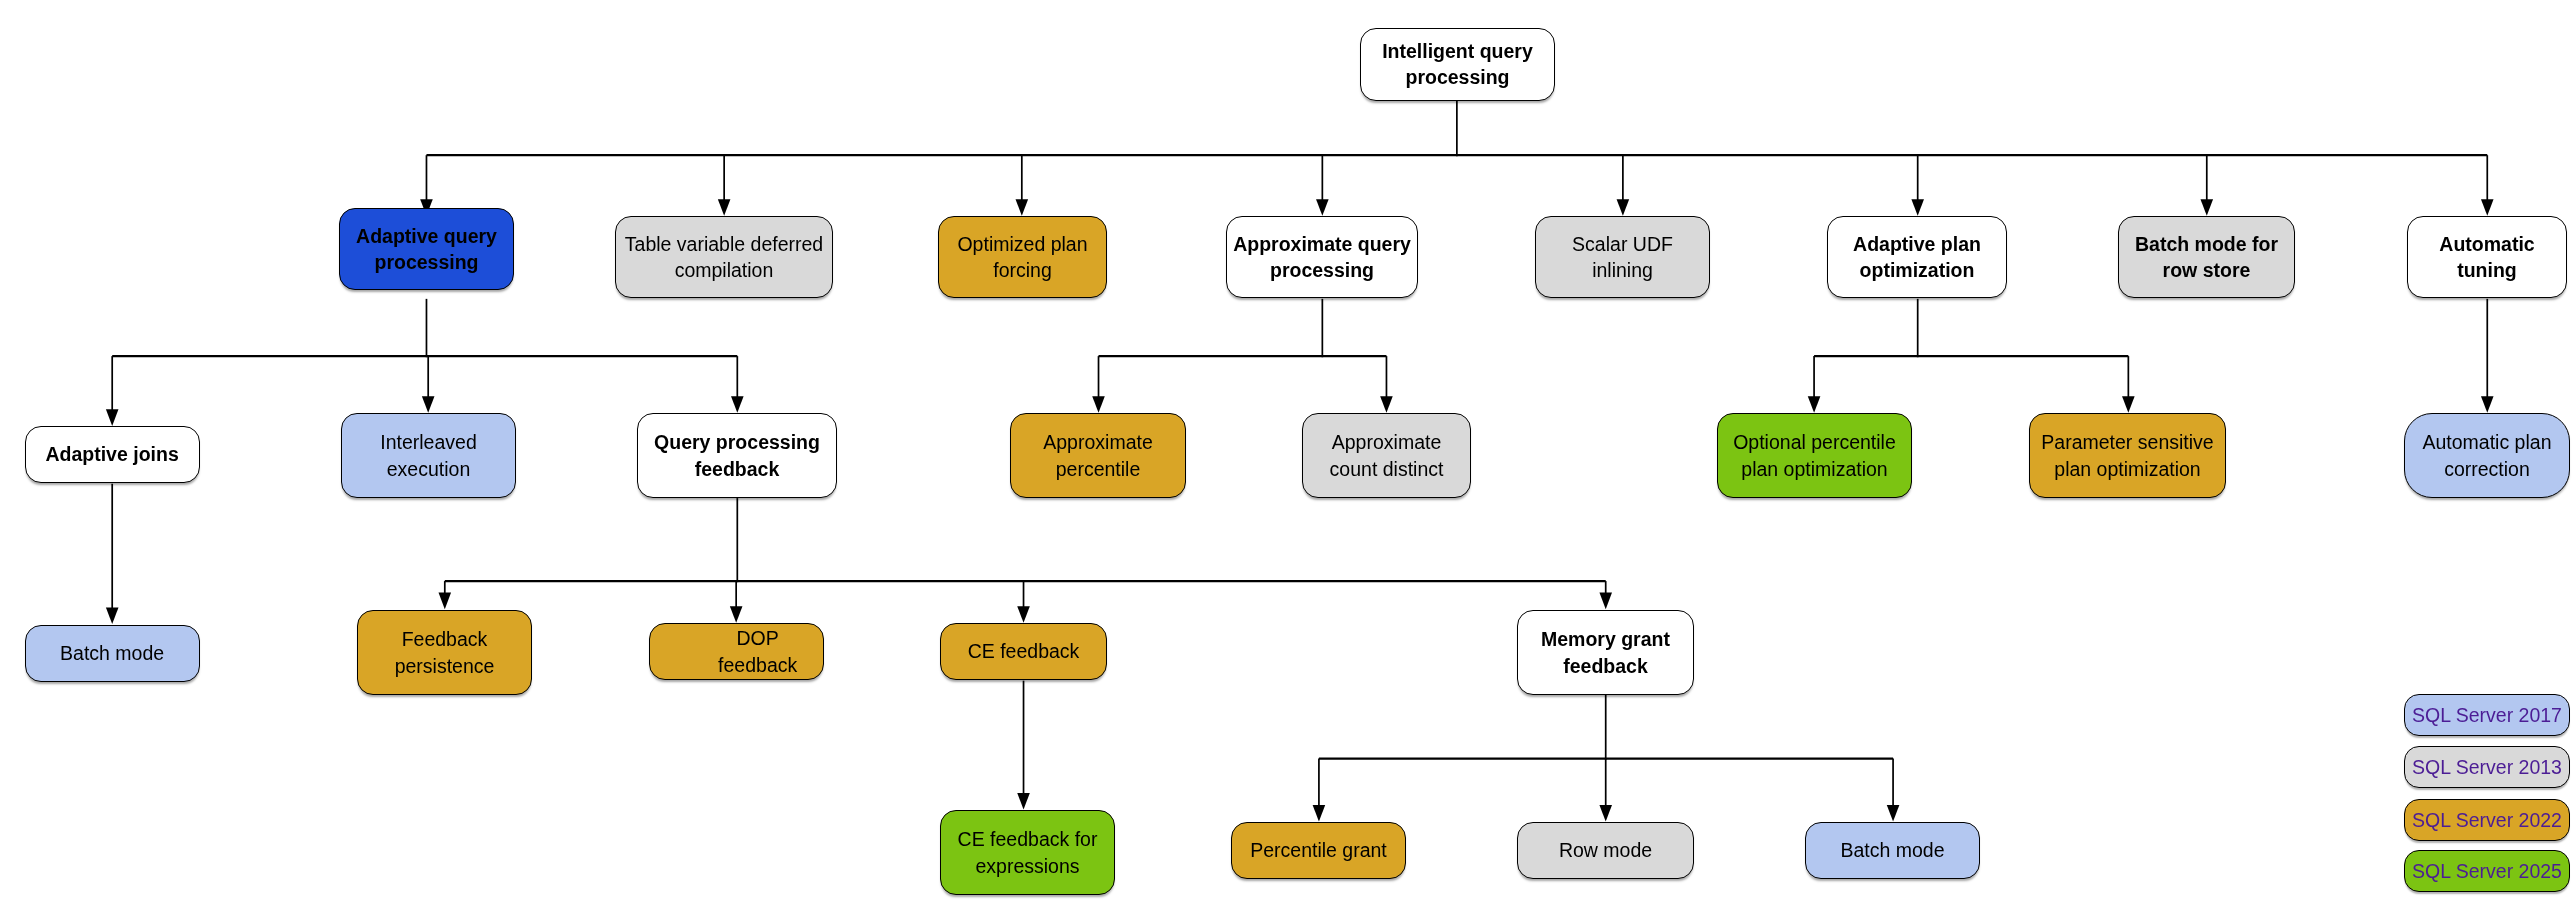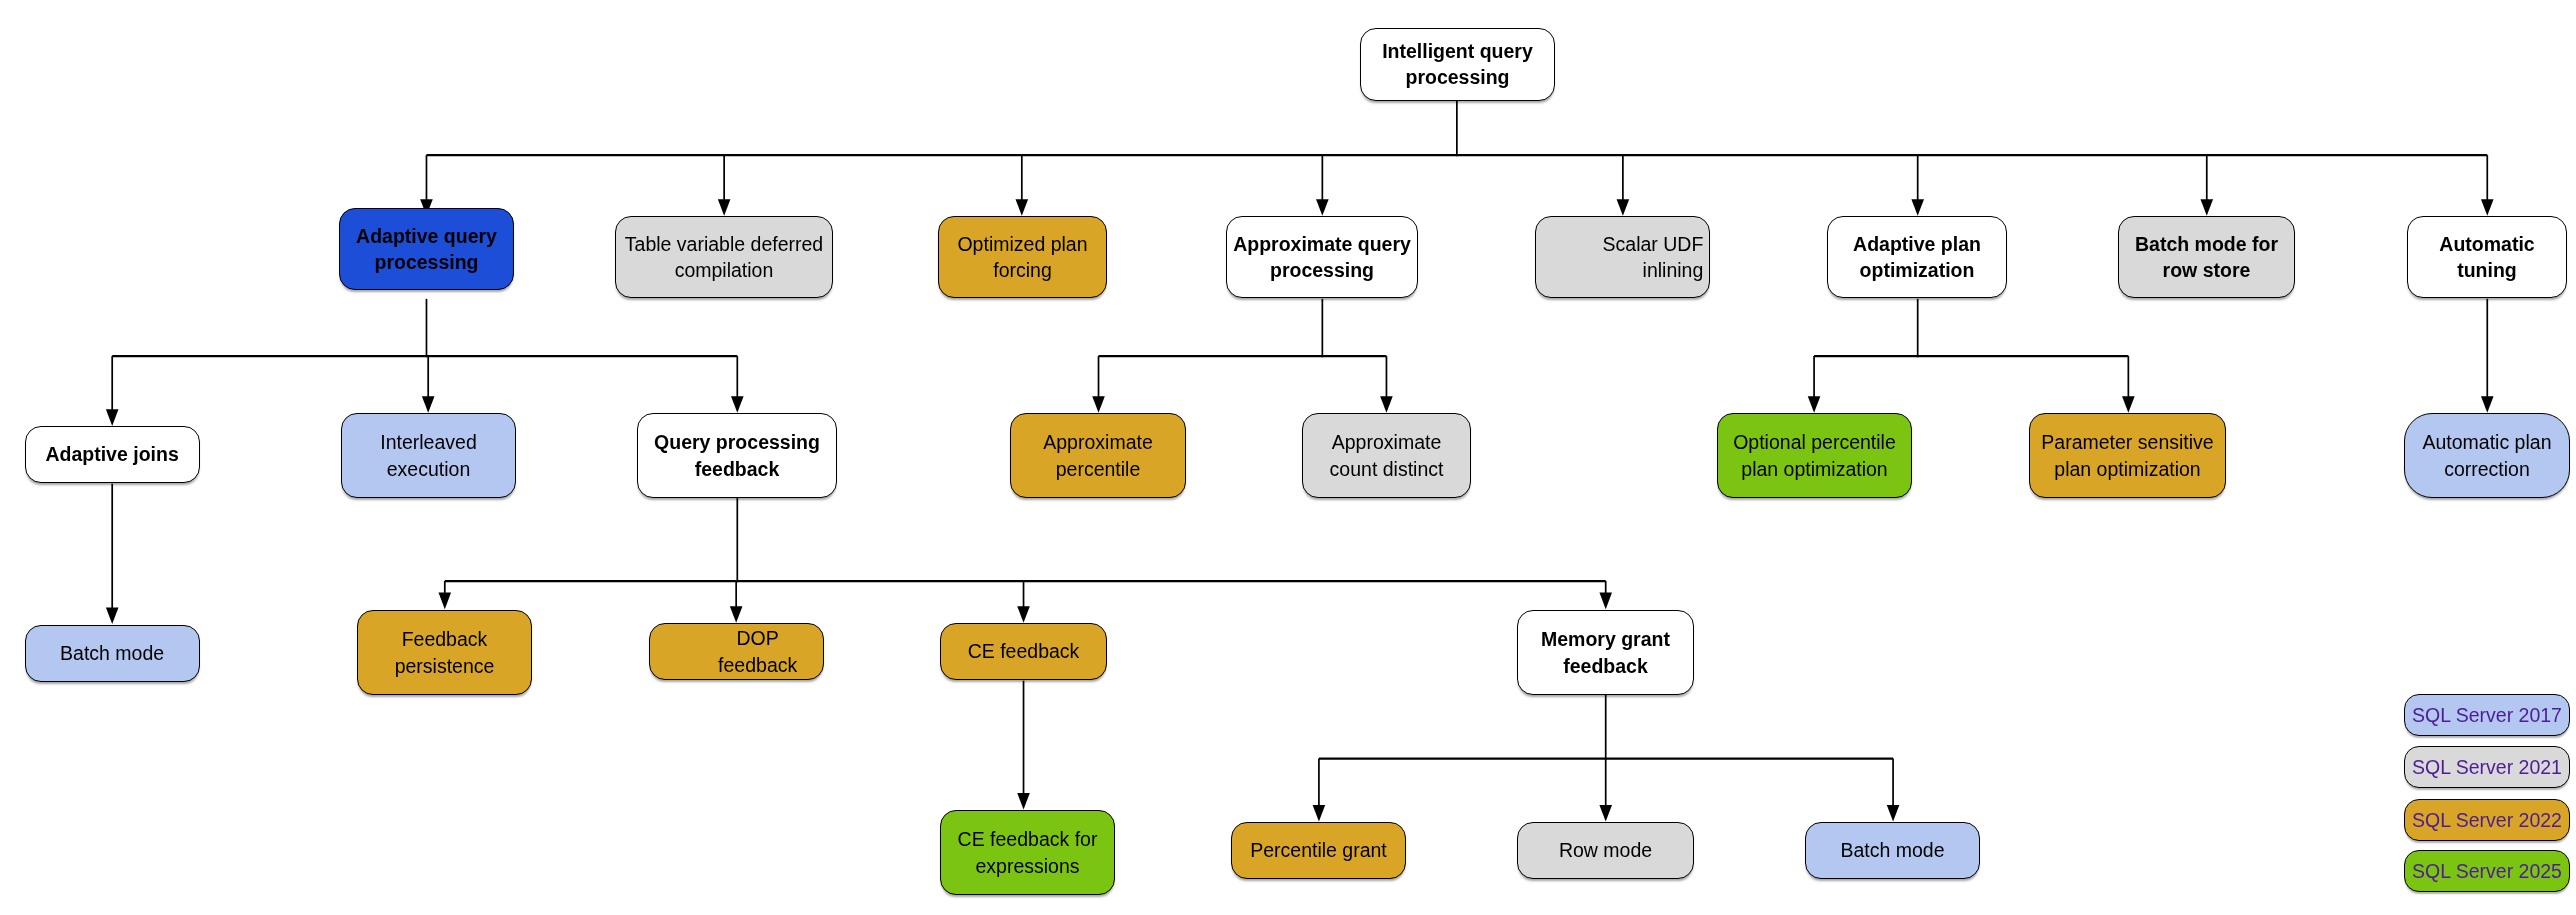--- a/index.html
+++ b/index.html
@@ -135,21 +135,21 @@
         <polygon points="3296,1406 3318,1406 3307,1435"></polygon>
     </g>
   </svg>
 
   <div class="node cat" style="left: 1360px; top: 27.5px; width: 195px; height: 73px; background-color: rgb(255, 255, 255);">Intelligent query processing</div>
 
   <div class="node cat" style="left: 339px; top: 208px; width: 175px; height: 82px; background-color: #1d4ed8;">Adaptive query processing</div>
   <div class="node" style="left: 938px; top: 216px; width: 169px; height: 82px; background-color: rgb(217, 165, 38);">Optimized plan forcing</div>
   <div class="node" style="left: 615px; top: 216px; width: 218px; height: 82px; background-color: rgb(217, 217, 217);">Table variable deferred compilation</div>
   <div class="node cat" style="left: 1226px; top: 216px; width: 192px; height: 82px; background-color: rgb(255, 255, 255);">Approximate query processing</div>
-  <div class="node" style="left: 1535px; top: 216px; width: 175px; height: 82px; background-color: rgb(217, 217, 217); text-align: right;">Scalar UDF inlining</div>
+  <div class="node" style="left: 1535px; top: 216px; width: 175px; height: 82px; background-color: rgb(217, 217, 217);">Scalar UDF inlining</div>
   <div class="node cat" style="left: 1827px; top: 216px; width: 180px; height: 82px; background-color: rgb(255, 255, 255);">Adaptive plan optimization</div>
   <div class="node" style="left: 2118px; top: 216px; width: 177px; height: 82px; background-color: rgb(217, 217, 217); font-weight: bold;">Batch mode for row store</div>
   <div class="node cat" style="left: 2407px; top: 216px; width: 160px; height: 82px; background-color: rgb(255, 255, 255);">Automatic tuning</div>
 
   <div class="node cat" style="left: 24.6px; top: 426px; width: 175px; height: 57px; background-color: rgb(255, 255, 255);">Adaptive joins</div>
   <div class="node" style="left: 341px; top: 413px; width: 175px; height: 85px; background-color: rgb(179, 199, 240);">Interleaved execution</div>
   <div class="node cat" style="left: 637px; top: 413px; width: 200px; height: 85px; background-color: rgb(255, 255, 255);">Query processing feedback</div>
   <div class="node" style="left: 1010px; top: 413px; width: 176px; height: 85px; background-color: rgb(217, 165, 38);">Approximate percentile</div>
   <div class="node" style="left: 1302px; top: 413px; width: 169px; height: 85px; background-color: rgb(217, 217, 217);">Approximate count distinct</div>
   <div class="node" style="left: 1717px; top: 413px; width: 195px; height: 85px; background-color: rgb(124, 196, 18);">Optional percentile plan optimization</div>
@@ -162,19 +162,19 @@
   <div class="node" style="left: 940px; top: 623px; width: 167px; height: 57px; background-color: rgb(217, 165, 38);">CE feedback</div>
   <div class="node cat" style="left: 1517px; top: 610px; width: 177px; height: 85px; background-color: rgb(255, 255, 255);">Memory grant feedback</div>
 
   <div class="node" style="left: 940px; top: 810px; width: 175px; height: 85px; background-color: rgb(124, 196, 18);">CE feedback for expressions</div>
   <div class="node" style="left: 1231px; top: 822px; width: 175px; height: 57px; background-color: rgb(217, 165, 38);">Percentile grant</div>
   <div class="node" style="left: 1517px; top: 822px; width: 177px; height: 57px; background-color: rgb(217, 217, 217);">Row mode</div>
   <div class="node" style="left: 1805px; top: 822px; width: 175px; height: 57px; background-color: rgb(179, 199, 240);">Batch mode</div>
 
   <div>
     <div class="pill" style="left: 2404px; top: 694px; width: 166px; height: 42px; background-color: rgb(179, 199, 240);">SQL Server 2017</div>
-    <div class="pill" style="left: 2404px; top: 746px; width: 166px; height: 42px; background-color: rgb(217, 217, 217);">SQL Server 2021</div>
+    <div class="pill" style="left: 2404px; top: 746px; width: 166px; height: 42px; background-color: rgb(217, 217, 217);">SQL Server 2013</div>
     <div class="pill" style="left: 2404px; top: 799px; width: 166px; height: 42px; background-color: rgb(217, 165, 38);">SQL Server 2022</div>
     <div class="pill" style="left: 2404px; top: 850px; width: 166px; height: 42px; background-color: rgb(124, 196, 18);">SQL Server 2025</div>
   </div>
 
 </div>
 
 
 </body></html>

